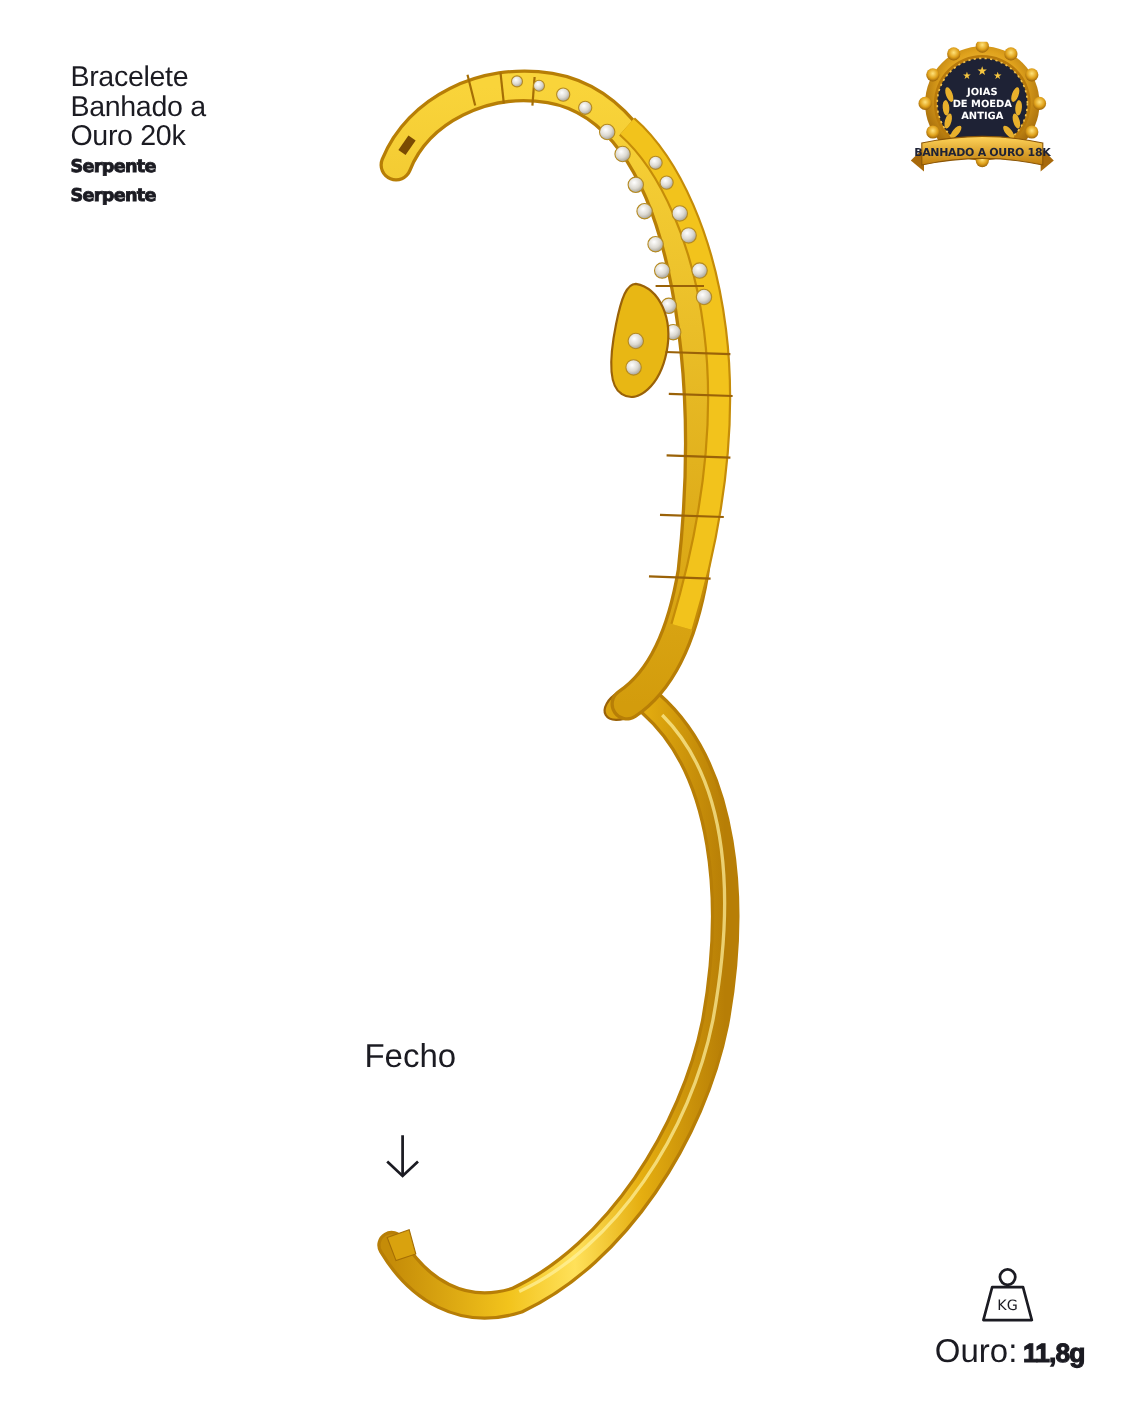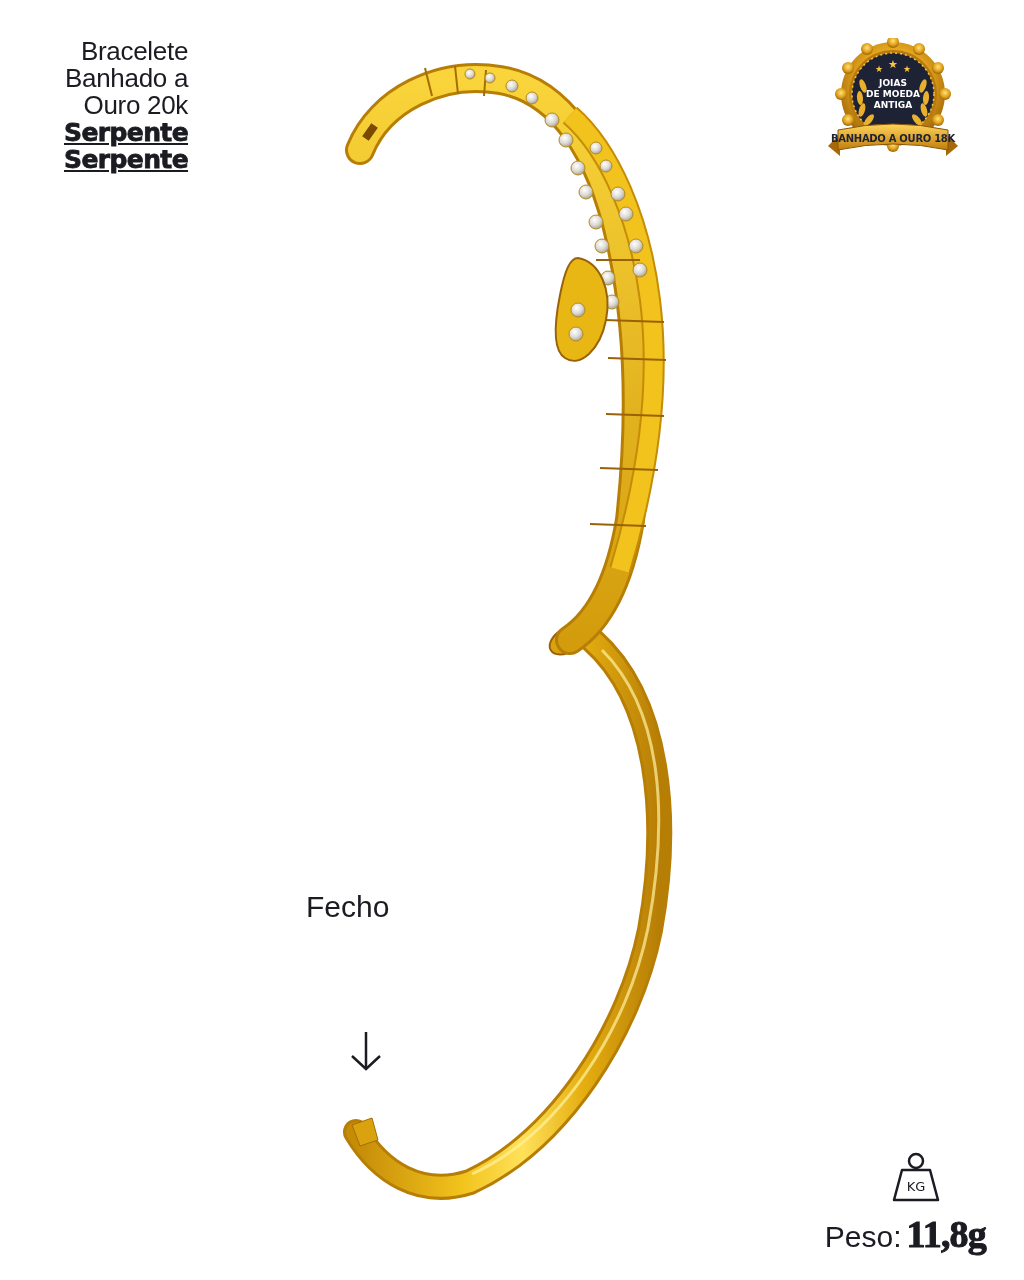--- a/index.html
+++ b/index.html
@@ -1,42 +1,42 @@
 <!DOCTYPE html>
 <html><head>
   <meta charset="utf-8">
   <style>
     html, body { margin: 0; padding: 0; background: #ffffff; }
     body { width: 1024px; height: 1280px; position: relative; overflow: hidden;
            font-family: "DejaVu Sans", sans-serif; color: #1b1b22; }
 
-    .title-block { position: absolute; left: 64px; top: 38px; line-height: 27px; text-align: right; }
+    .title-block { position: absolute; left: 64px; top: 56px; line-height: 27px; }
     .title-block .light { font-family: "Liberation Sans", sans-serif; font-weight: 400;
                           font-size: 26px; letter-spacing: -0.3px; color: #1b1b22; display: block; }
     .title-block .bold  { font-family: "DejaVu Sans", sans-serif; font-weight: 900;
-                          font-size: 25px; letter-spacing: -0.6px; color: #1b1b22; display: block; text-decoration: underline;
+                          font-size: 16px; letter-spacing: -0.6px; color: #1b1b22; display: block;
                           -webkit-text-stroke: 0.8px #1b1b22; }
 
     .badge { position: absolute; left: 826px; top: 38px; width: 134px; height: 126px; }
 
-    .clasp-note { position: absolute; left: 290px; top: 890px; width: 150px; }
+    .clasp-note { position: absolute; left: 290px; top: 944px; width: 150px; text-align: center; }
     .clasp-note .light { font-family: "Liberation Sans", sans-serif; font-size: 30px;
                          display: block; line-height: 34px; color: #1b1b22; margin-left: 16px; }
     .clasp-note .boldline { display: block; line-height: 32px; white-space: nowrap; }
     .clasp-note .bold { font-family: "DejaVu Sans", sans-serif; font-weight: 900; font-size: 27px;
                         letter-spacing: -0.8px; -webkit-text-stroke: 1px #1b1b22; color: #1b1b22; }
     .clasp-note .colon { font-family: "Liberation Sans", sans-serif; font-size: 26px; color: #1b1b22; }
     .arrow { position: absolute; left: 348px; top: 1030px; width: 36px; height: 42px; }
 
     .bracelet { position: absolute; left: 0; top: 0; width: 1024px; height: 1280px; }
 
     .weight-icon { position: absolute; left: 888px; top: 1150px; width: 56px; height: 56px; }
     .weight-text { position: absolute; right: 38px; top: 1212px; white-space: nowrap; }
     .weight-text .light { font-family: "Liberation Sans", sans-serif; font-size: 30px; color: #1b1b22; }
-    .weight-text .bold  { font-family: Liberation Serif, serif; font-weight: 900; font-size: 38px;
+    .weight-text .bold  { font-family: Liberation Sans, sans-serif; font-weight: 900; font-size: 24px;
                           letter-spacing: -0.8px; -webkit-text-stroke: 1px #1b1b22; color: #1b1b22; }
   </style>
 </head>
 <body>
 
 <div class="title-block">
   <span class="light">Bracelete</span>
   <span class="light">Banhado a</span>
   <span class="light">Ouro 20k</span>
   <span class="bold">Serpente</span>
@@ -203,15 +203,15 @@
   <line x1="18" y1="2" x2="18" y2="38" stroke="#1b1b22" stroke-width="2.5"></line>
   <polyline points="4,26 18,39 32,26" fill="none" stroke="#1b1b22" stroke-width="2.5"></polyline>
 </svg>
 
 <svg class="weight-icon" viewBox="0 0 56 56">
   <circle cx="28" cy="11" r="7" fill="none" stroke="#1b1b22" stroke-width="2.5"></circle>
   <path d="M14,20 L42,20 L50,50 L6,50 Z" fill="none" stroke="#1b1b22" stroke-width="2.5" stroke-linejoin="round"></path>
   <text x="28" y="41" font-size="13" text-anchor="middle" fill="#1b1b22" font-family="DejaVu Sans, sans-serif">KG</text>
 </svg>
 <div class="weight-text">
-  <span class="light">Peso:</span>
+  <span class="light">Ouro:</span>
   <span class="bold">11,8g</span>
 </div>
 
 </body></html>

